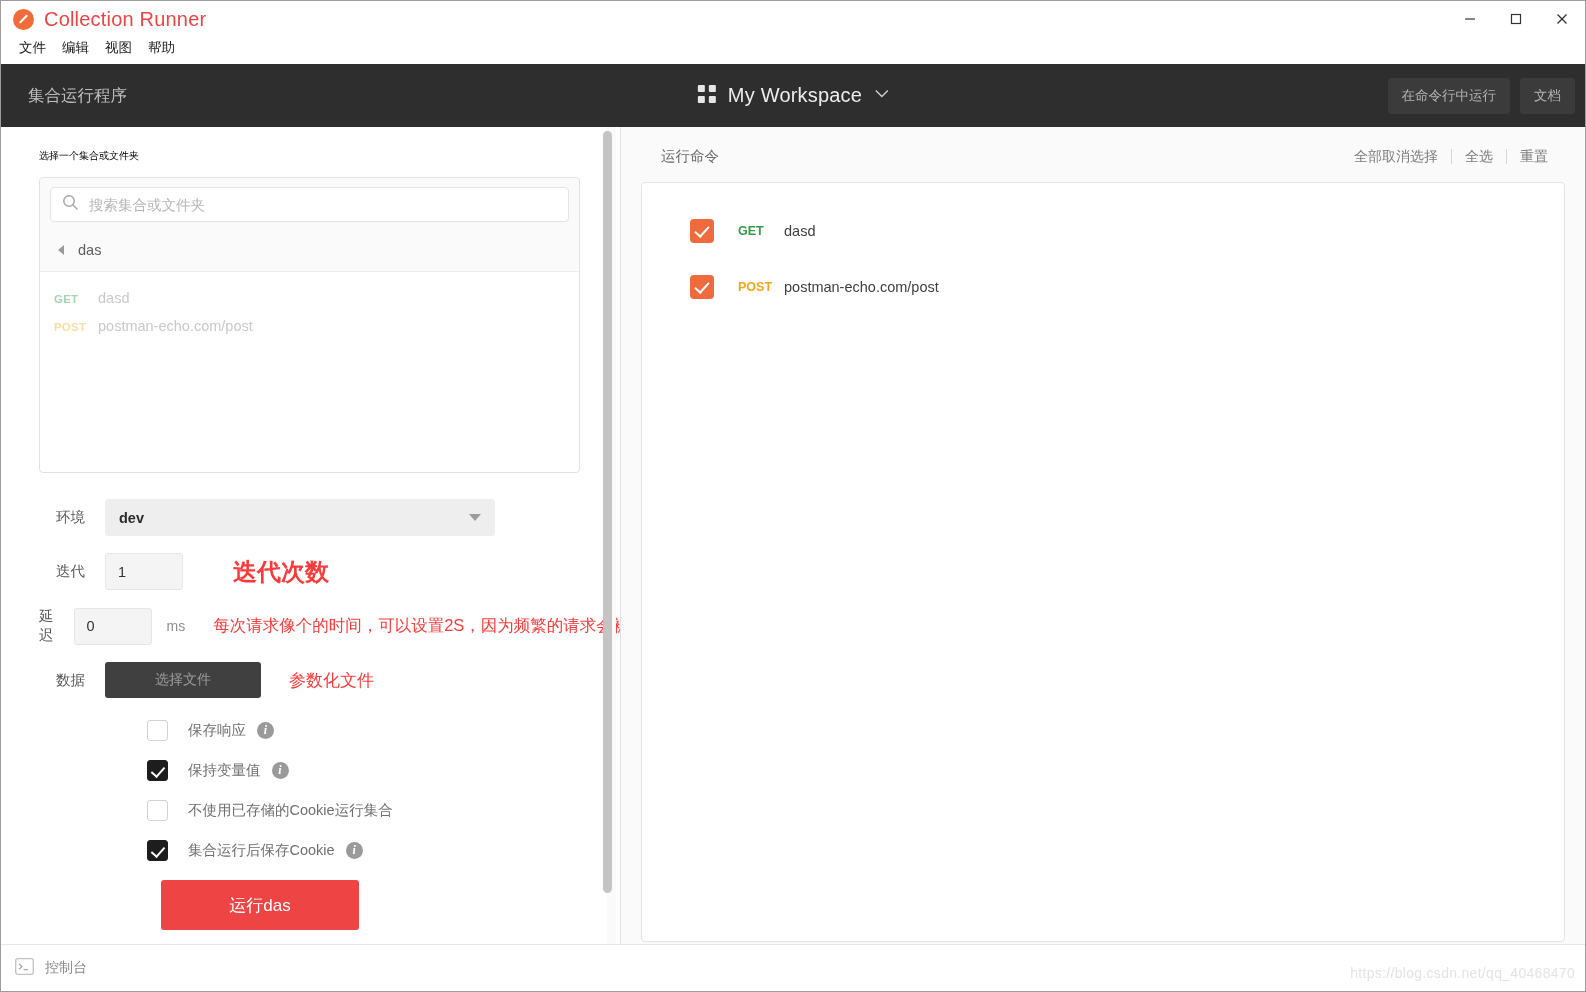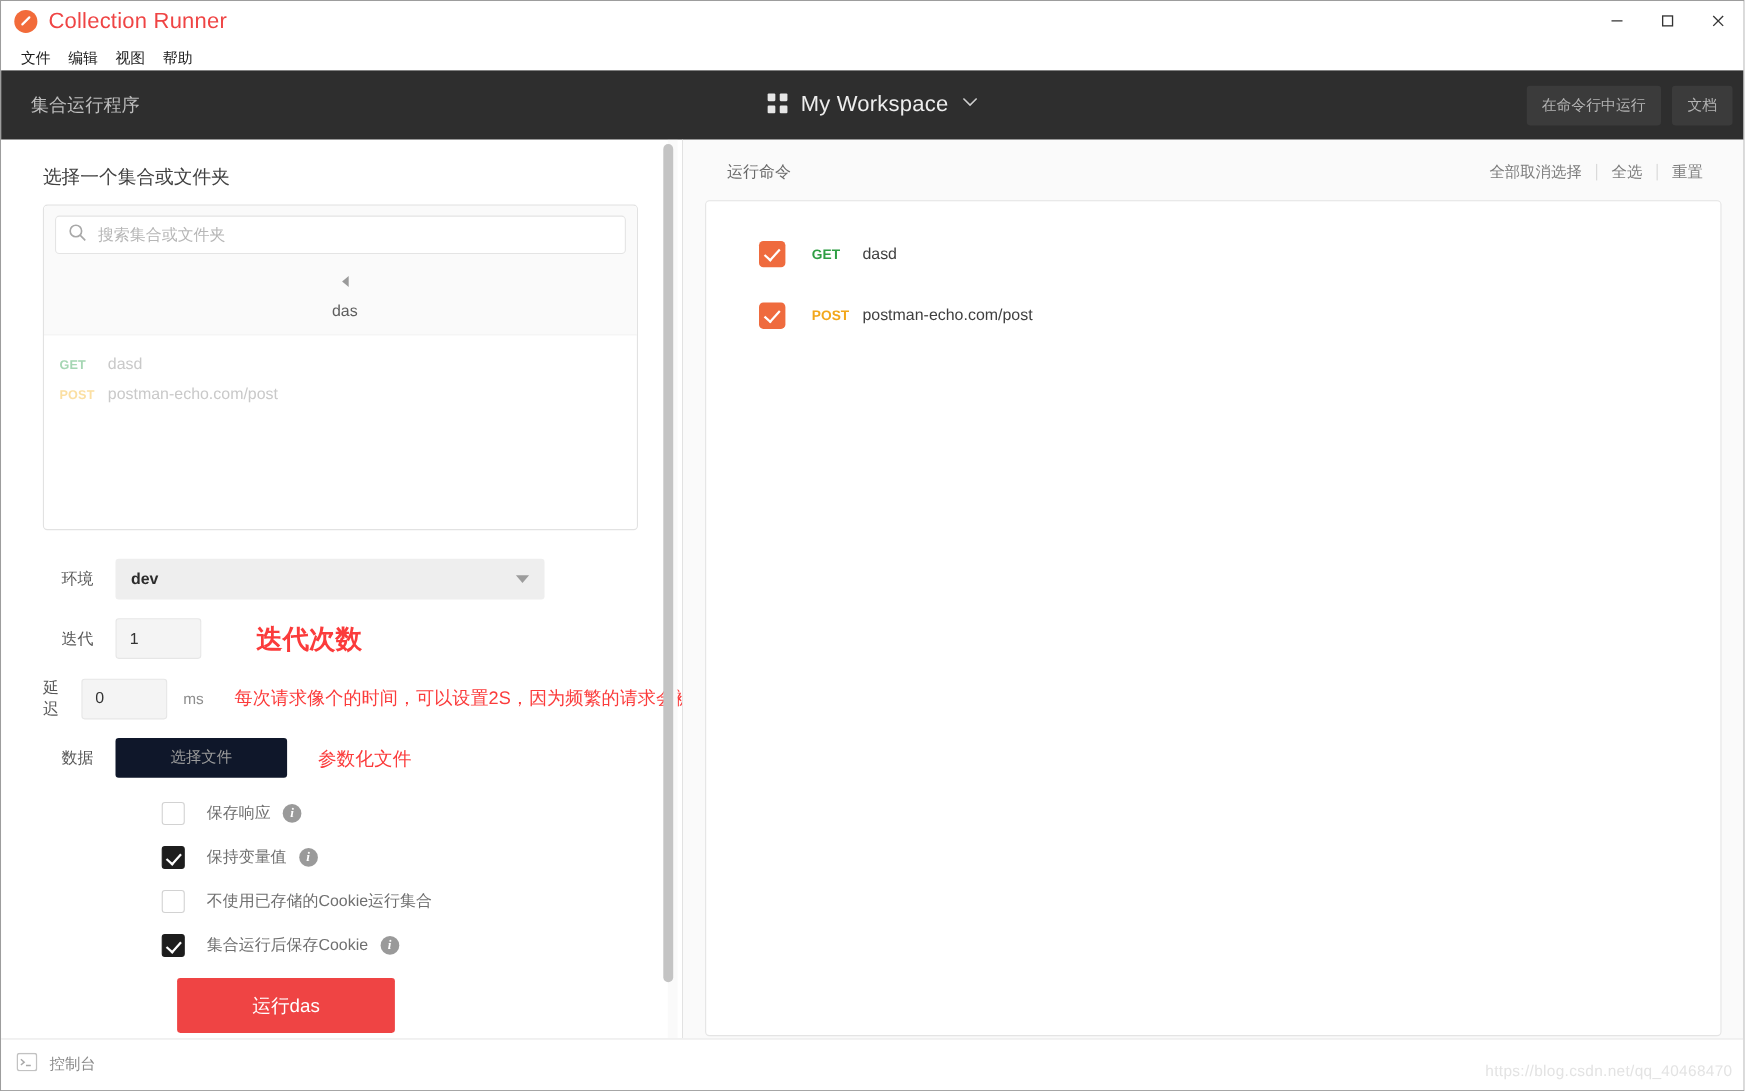--- a/index.html
+++ b/index.html
@@ -45,21 +45,21 @@
     width: 46px; height: 34px; display: flex;
     align-items: center; justify-content: center;
     color: #333;
   }
   .win-btn svg { display: block; }
 
   
   .menubar {
     position: absolute; top: 36px; left: 0; right: 0; height: 27px;
     background: #fff;
-    display: flex; align-items: flex-end; padding-left: 10px;
+    display: flex; align-items: flex-start; padding-left: 10px;
   }
   .menu-item {
     font-size: 13.5px; color: #1b1b1b;
     padding: 2px 8px; line-height: 18px;
   }
 
   
   .header {
     position: absolute; top: 63px; left: 0; right: 0; height: 63px;
     background: #2e2e2e;
@@ -97,21 +97,21 @@
     width: 620px; height: 100%;
     background: #fff;
     border-right: 1px solid #e2e2e2;
     overflow: hidden;
   }
   .left-scroll {
     position: absolute; inset: 0 12px 0 0;
     padding: 22px 28px 0 38px;
   }
   .pane-label {
-    font-size: 17px; color: #404040; margin-bottom: 14px;
+    font-size: 10px; color: #000000; margin-bottom: 14px;
   }
 
   
   .picker {
     border: 1px solid #e2e2e2; border-radius: 4px;
     background: #fff; height: 296px; position: relative;
   }
   .picker-head { background: #fafafa; border-bottom: 1px solid #ececec; border-radius: 4px 4px 0 0; }
   .search-row { padding: 9px 10px 8px 10px; }
   .search-box {
@@ -122,21 +122,21 @@
   .search-box svg { flex: none; }
   .search-input {
     border: none; outline: none; background: transparent;
     font-family: inherit; font-size: 14.5px; color: #3d3d3d;
     width: 100%;
   }
   .search-input::placeholder { color: #b6b6b6; }
   .crumb-row {
     display: flex; align-items: center; gap: 14px;
     padding: 12px 10px 13px 18px;
-    font-size: 14.5px; color: #5e5e5e; flex-direction: column;
+    font-size: 14.5px; color: #5e5e5e;
   }
   .tri-left {
     width: 0; height: 0;
     border-top: 5px solid transparent;
     border-bottom: 5px solid transparent;
     border-right: 6px solid #9a9a9a;
   }
   .req-list { padding: 12px 0 0 0; }
   .req-row {
     display: flex; align-items: baseline; gap: 10px;
@@ -169,21 +169,21 @@
     border-top: 7px solid #9c9c9c;
   }
   .num-input {
     width: 78px; height: 37px; background: #f4f4f4;
     border: 1px solid #e6e6e6; border-radius: 3px;
     font-family: inherit; font-size: 14.5px; color: #333;
     padding: 0 12px; outline: none;
   }
   .unit { font-size: 14px; color: #8e8e8e; margin-left: 15px; }
   .file-btn {
-    width: 156px; height: 36px; background: #0f172a;
+    width: 156px; height: 36px; background: #404040;
     border: none; border-radius: 3px;
     font-family: inherit; font-size: 14px; color: #9b9b9b;
   }
   
   .anno {
     color: #fb3b3b; font-size: 16.5px; white-space: nowrap;
     pointer-events: none;
   }
   .anno-env { margin-left: -270px; }
   .anno-iter { margin-left: 50px; font-size: 24px; font-weight: bold; }

